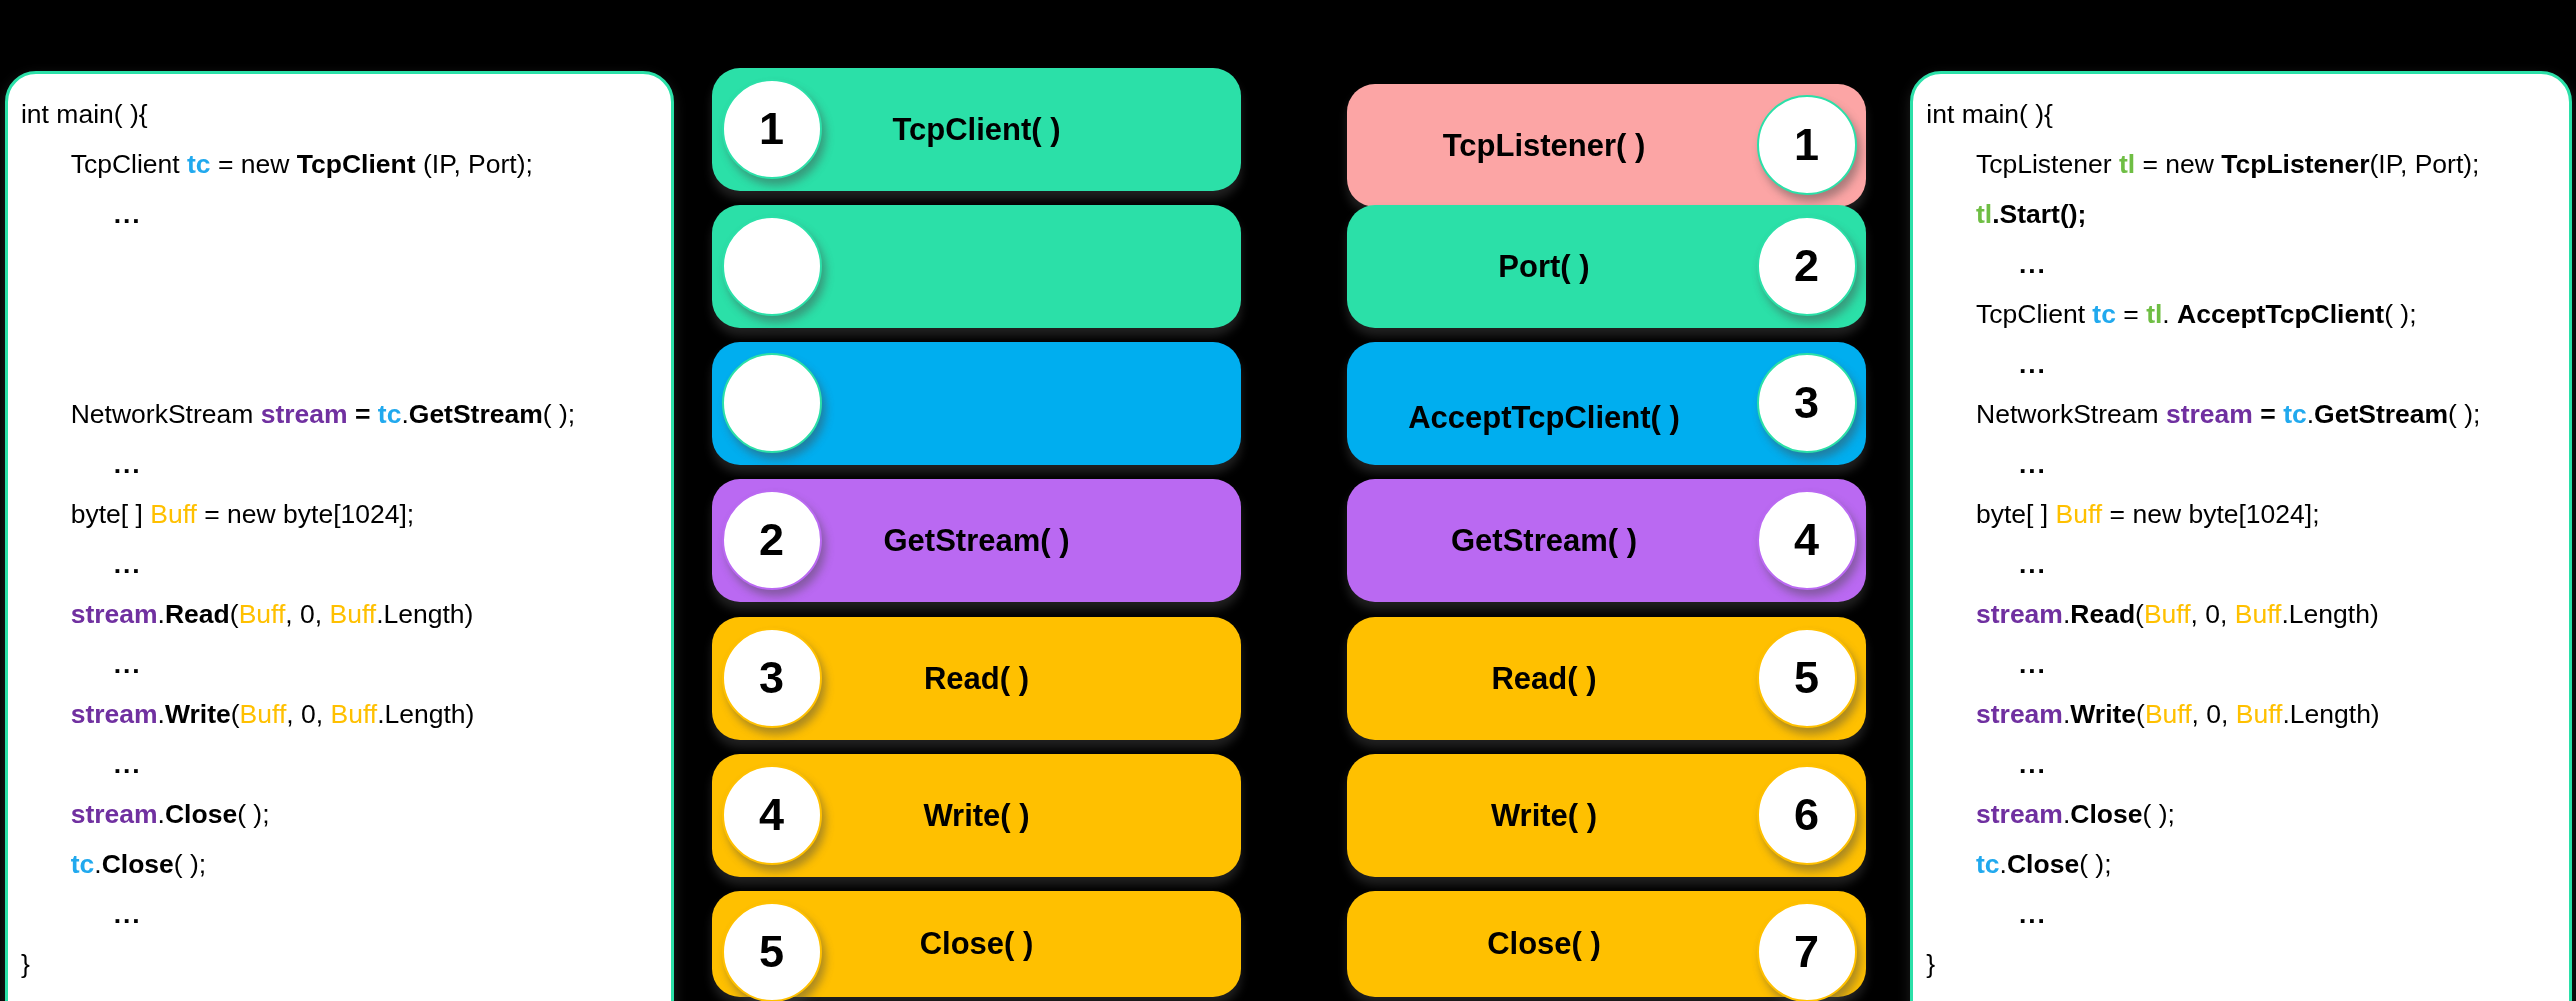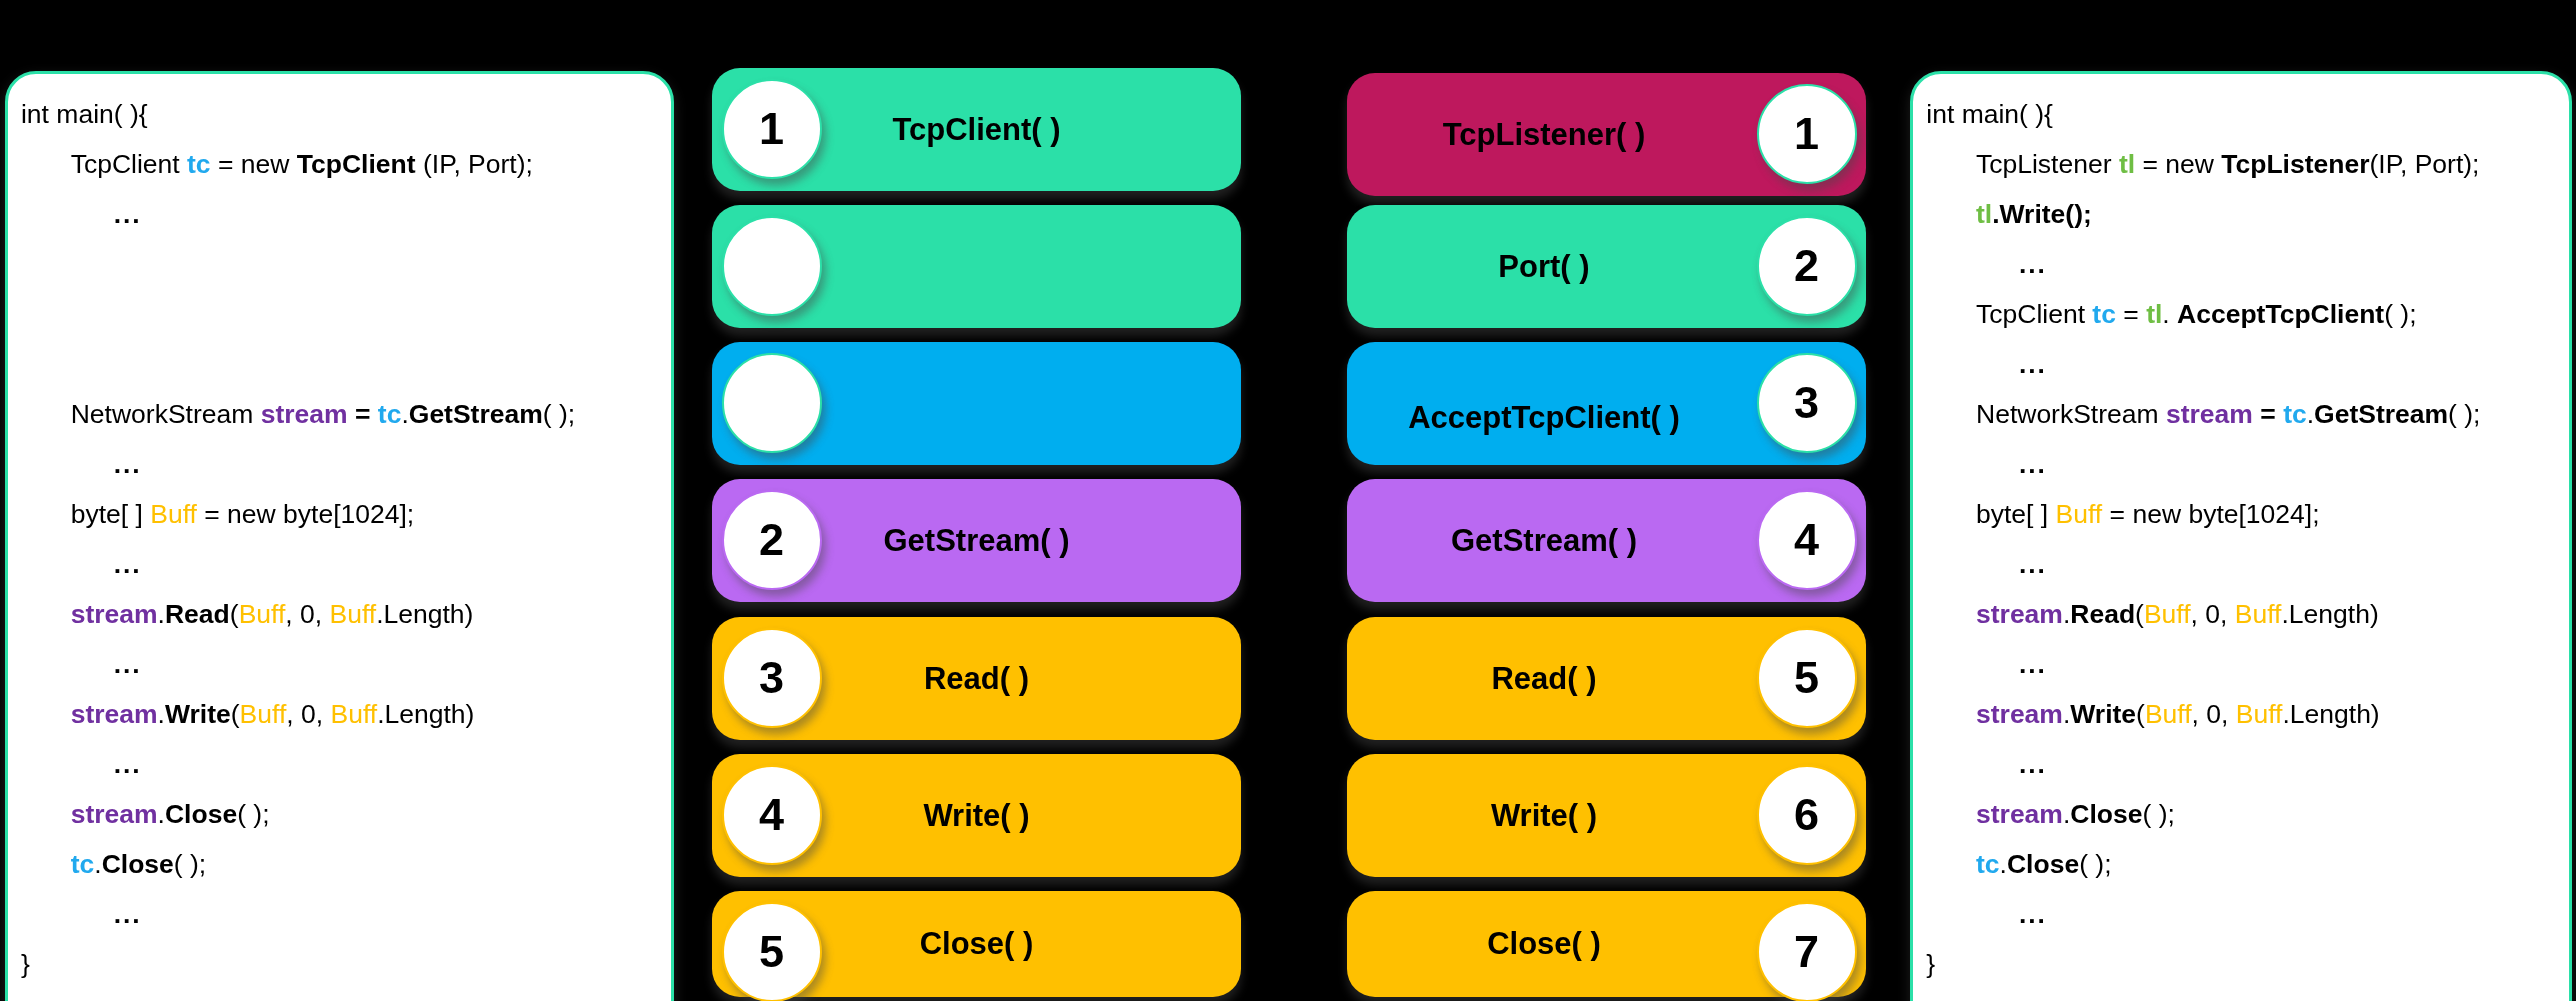--- a/index.html
+++ b/index.html
@@ -96,21 +96,21 @@
       <div class="pill" style="top: 686px; background: rgb(255, 192, 0);">
         <div class="label" style="color: rgb(0, 0, 0);">Write( )</div>
         <div class="circle" style="background: rgb(255, 255, 255); border-color: rgb(255, 192, 0);">4</div>
       </div>
       <div class="pill" style="top: 823px; background: rgb(255, 192, 0);">
         <div class="label" style="color: rgb(0, 0, 0);">Close( )</div>
         <div class="circle" style="background: rgb(255, 255, 255); border-color: rgb(255, 192, 0);">5</div>
       </div>
     </div>
   <div id="server-col" class="pill-col circle-right">
-      <div class="pill" style="top: 5px; background: #be185d;">
+      <div class="pill" style="top: 16px; background: #fca5a5;">
         <div class="label" style="color: rgb(0, 0, 0);">TcpListener( )</div>
         <div class="circle" style="background: rgb(255, 255, 255); border-color: rgb(43, 224, 168);">1</div>
       </div>
       <div class="pill" style="top: 137px; background: rgb(43, 224, 168);">
         <div class="label" style="color: rgb(0, 0, 0);">Port( )</div>
         <div class="circle" style="background: rgb(255, 255, 255); border-color: rgb(43, 224, 168);">2</div>
       </div>
       <div class="pill" style="top: 274px; background: rgb(0, 174, 239);">
         <div class="label" style="color: rgb(0, 0, 0); margin-top: 28px;">AcceptTcpClient( )</div>
         <div class="circle" style="background: rgb(255, 255, 255); border-color: rgb(43, 224, 168);">3</div>
@@ -129,21 +129,21 @@
       </div>
       <div class="pill" style="top: 823px; background: rgb(255, 192, 0);">
         <div class="label" style="color: rgb(0, 0, 0);">Close( )</div>
         <div class="circle" style="background: rgb(255, 255, 255); border-color: rgb(255, 192, 0);">7</div>
       </div>
     </div>
   <div id="server-panel" class="code-panel" style="border-color: rgb(43, 224, 168);">
     <div class="code-rows">
         <div class="code-row ind0"><span>int main( ){</span></div>
         <div class="code-row ind1"><span>TcpListener </span><span class="b" style="color: rgb(111, 190, 68);">tl</span><span> = new </span><span class="b">TcpListener</span><span>(IP, Port);</span></div>
-        <div class="code-row ind1"><span class="b" style="color: rgb(111, 190, 68);">tl</span><span class="b">.Write();</span></div>
+        <div class="code-row ind1"><span class="b" style="color: rgb(111, 190, 68);">tl</span><span class="b">.Start();</span></div>
         <div class="code-row ind2"><span class="b">...</span></div>
         <div class="code-row ind1"><span>TcpClient </span><span class="b" style="color: rgb(33, 169, 238);">tc</span><span> = </span><span class="b" style="color: rgb(111, 190, 68);">tl</span><span>. </span><span class="b">AcceptTcpClient</span><span>( );</span></div>
         <div class="code-row ind2"><span class="b">...</span></div>
         <div class="code-row ind1"><span>NetworkStream </span><span class="b" style="color: rgb(112, 48, 160);">stream</span><span> </span><span class="b">=</span><span> </span><span class="b" style="color: rgb(33, 169, 238);">tc</span><span>.</span><span class="b">GetStream</span><span>( );</span></div>
         <div class="code-row ind2"><span class="b">...</span></div>
         <div class="code-row ind1"><span>byte[ ] </span><span style="color: rgb(255, 192, 0);">Buff</span><span> = new byte[1024];</span></div>
         <div class="code-row ind2"><span class="b">...</span></div>
         <div class="code-row ind1"><span class="b" style="color: rgb(112, 48, 160);">stream</span><span>.</span><span class="b">Read</span><span>(</span><span style="color: rgb(255, 192, 0);">Buff</span><span>, 0, </span><span style="color: rgb(255, 192, 0);">Buff</span><span>.Length)</span></div>
         <div class="code-row ind2"><span class="b">...</span></div>
         <div class="code-row ind1"><span class="b" style="color: rgb(112, 48, 160);">stream</span><span>.</span><span class="b">Write</span><span>(</span><span style="color: rgb(255, 192, 0);">Buff</span><span>, 0, </span><span style="color: rgb(255, 192, 0);">Buff</span><span>.Length)</span></div>

